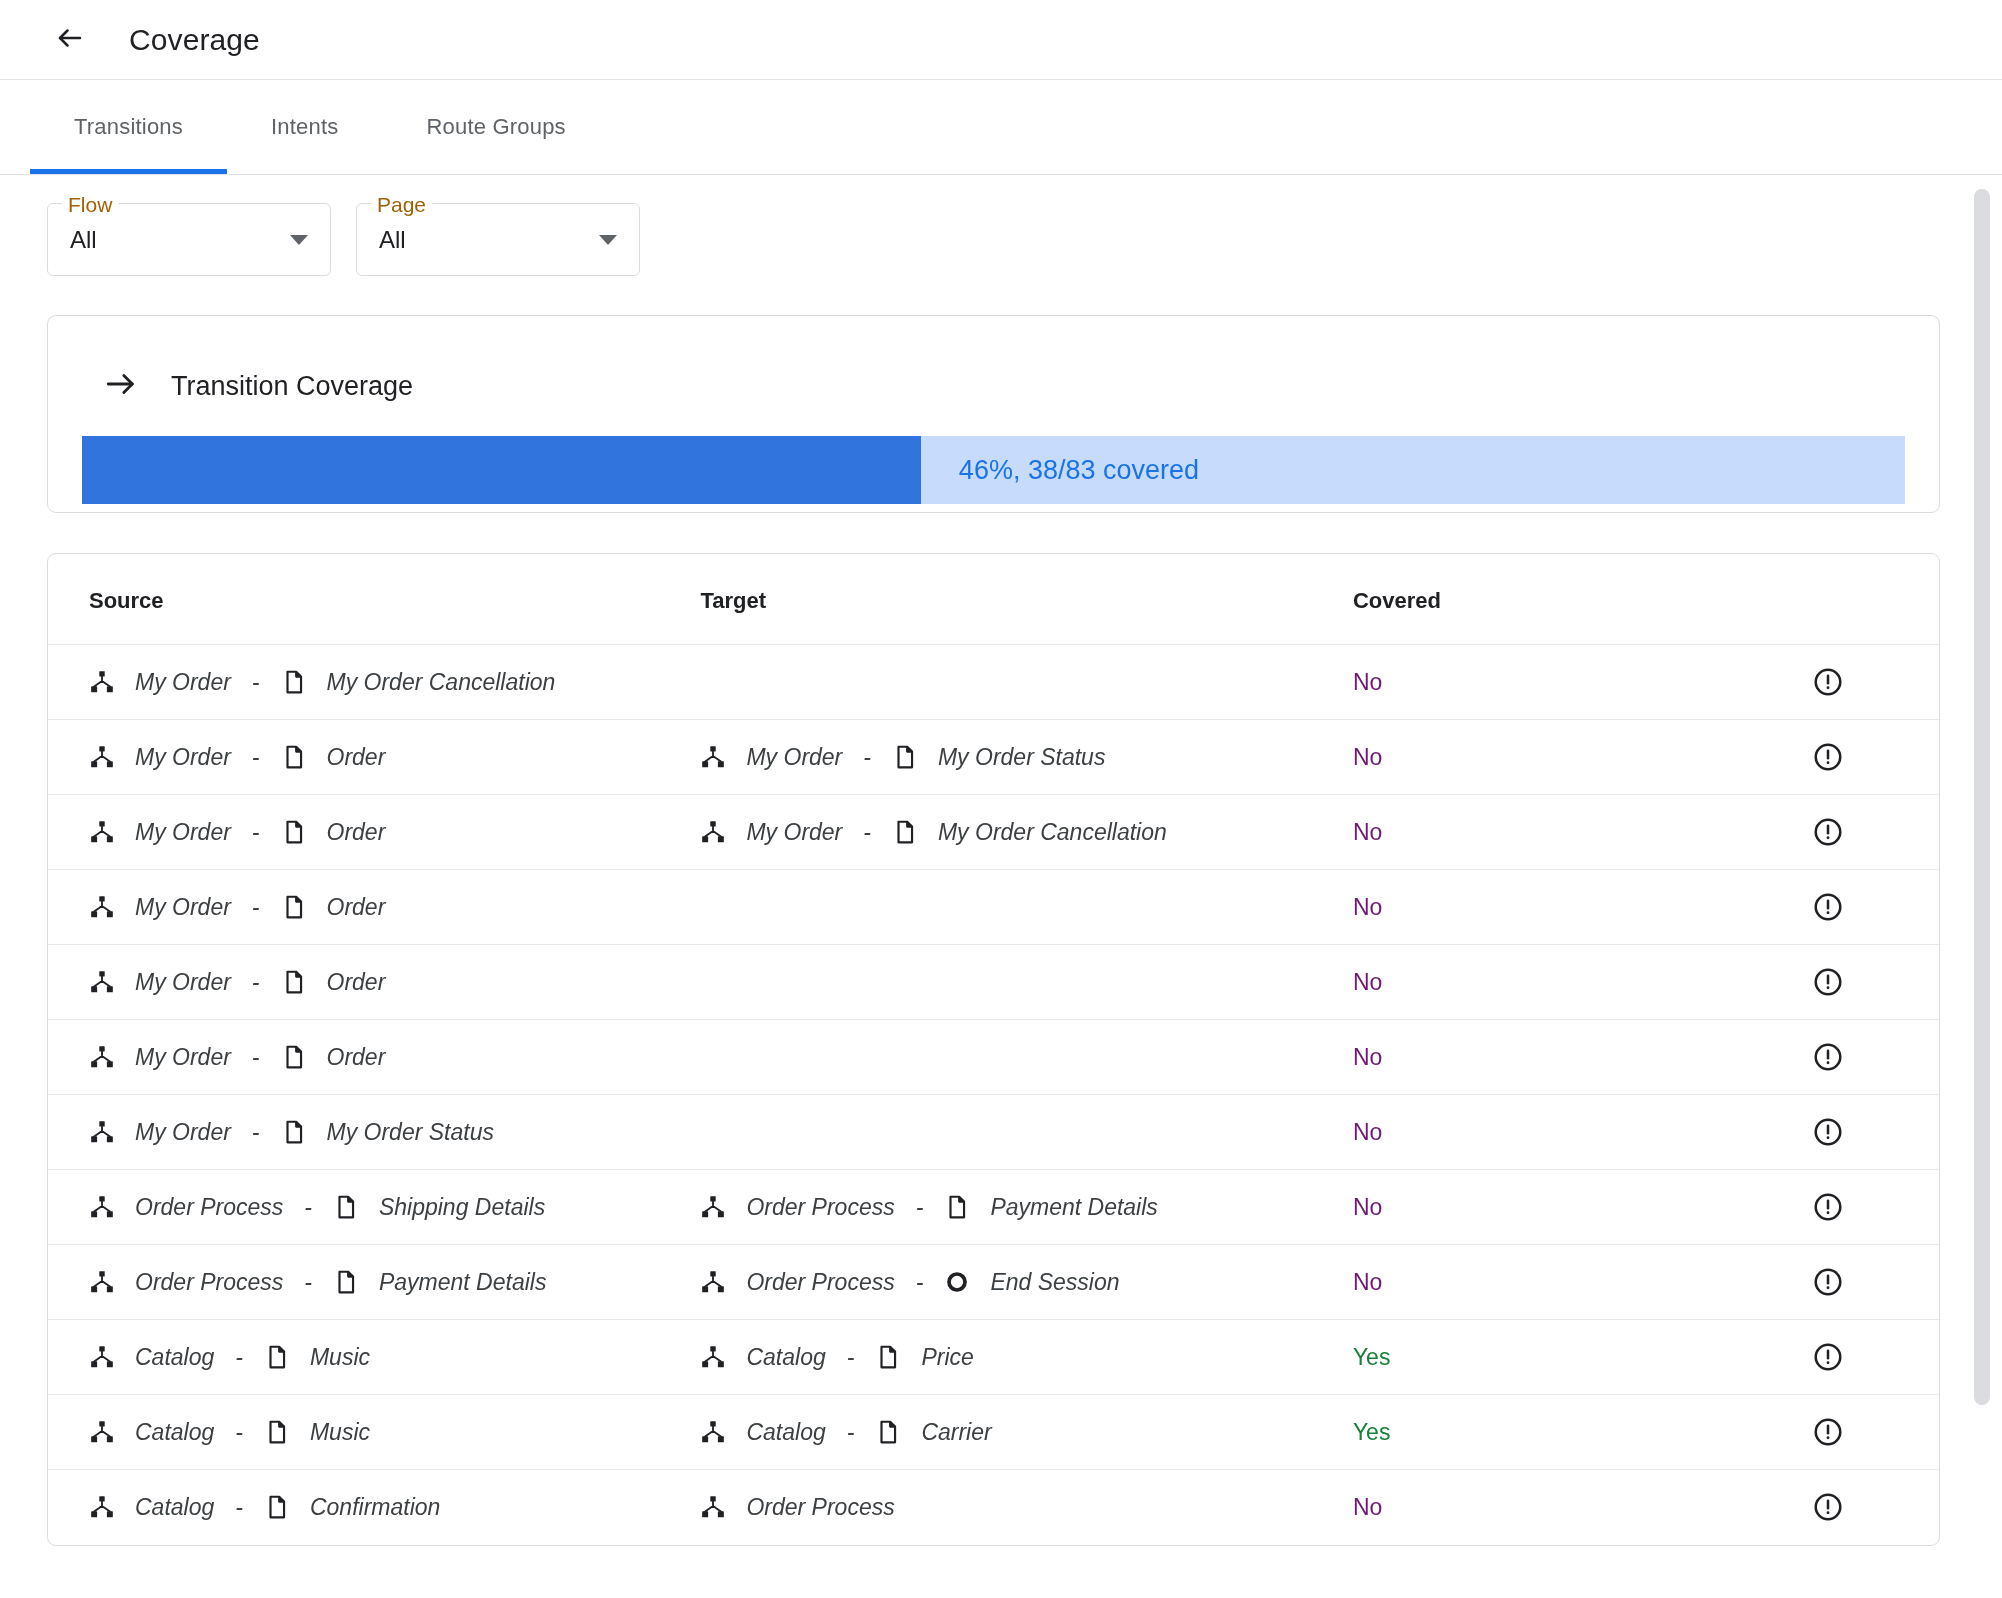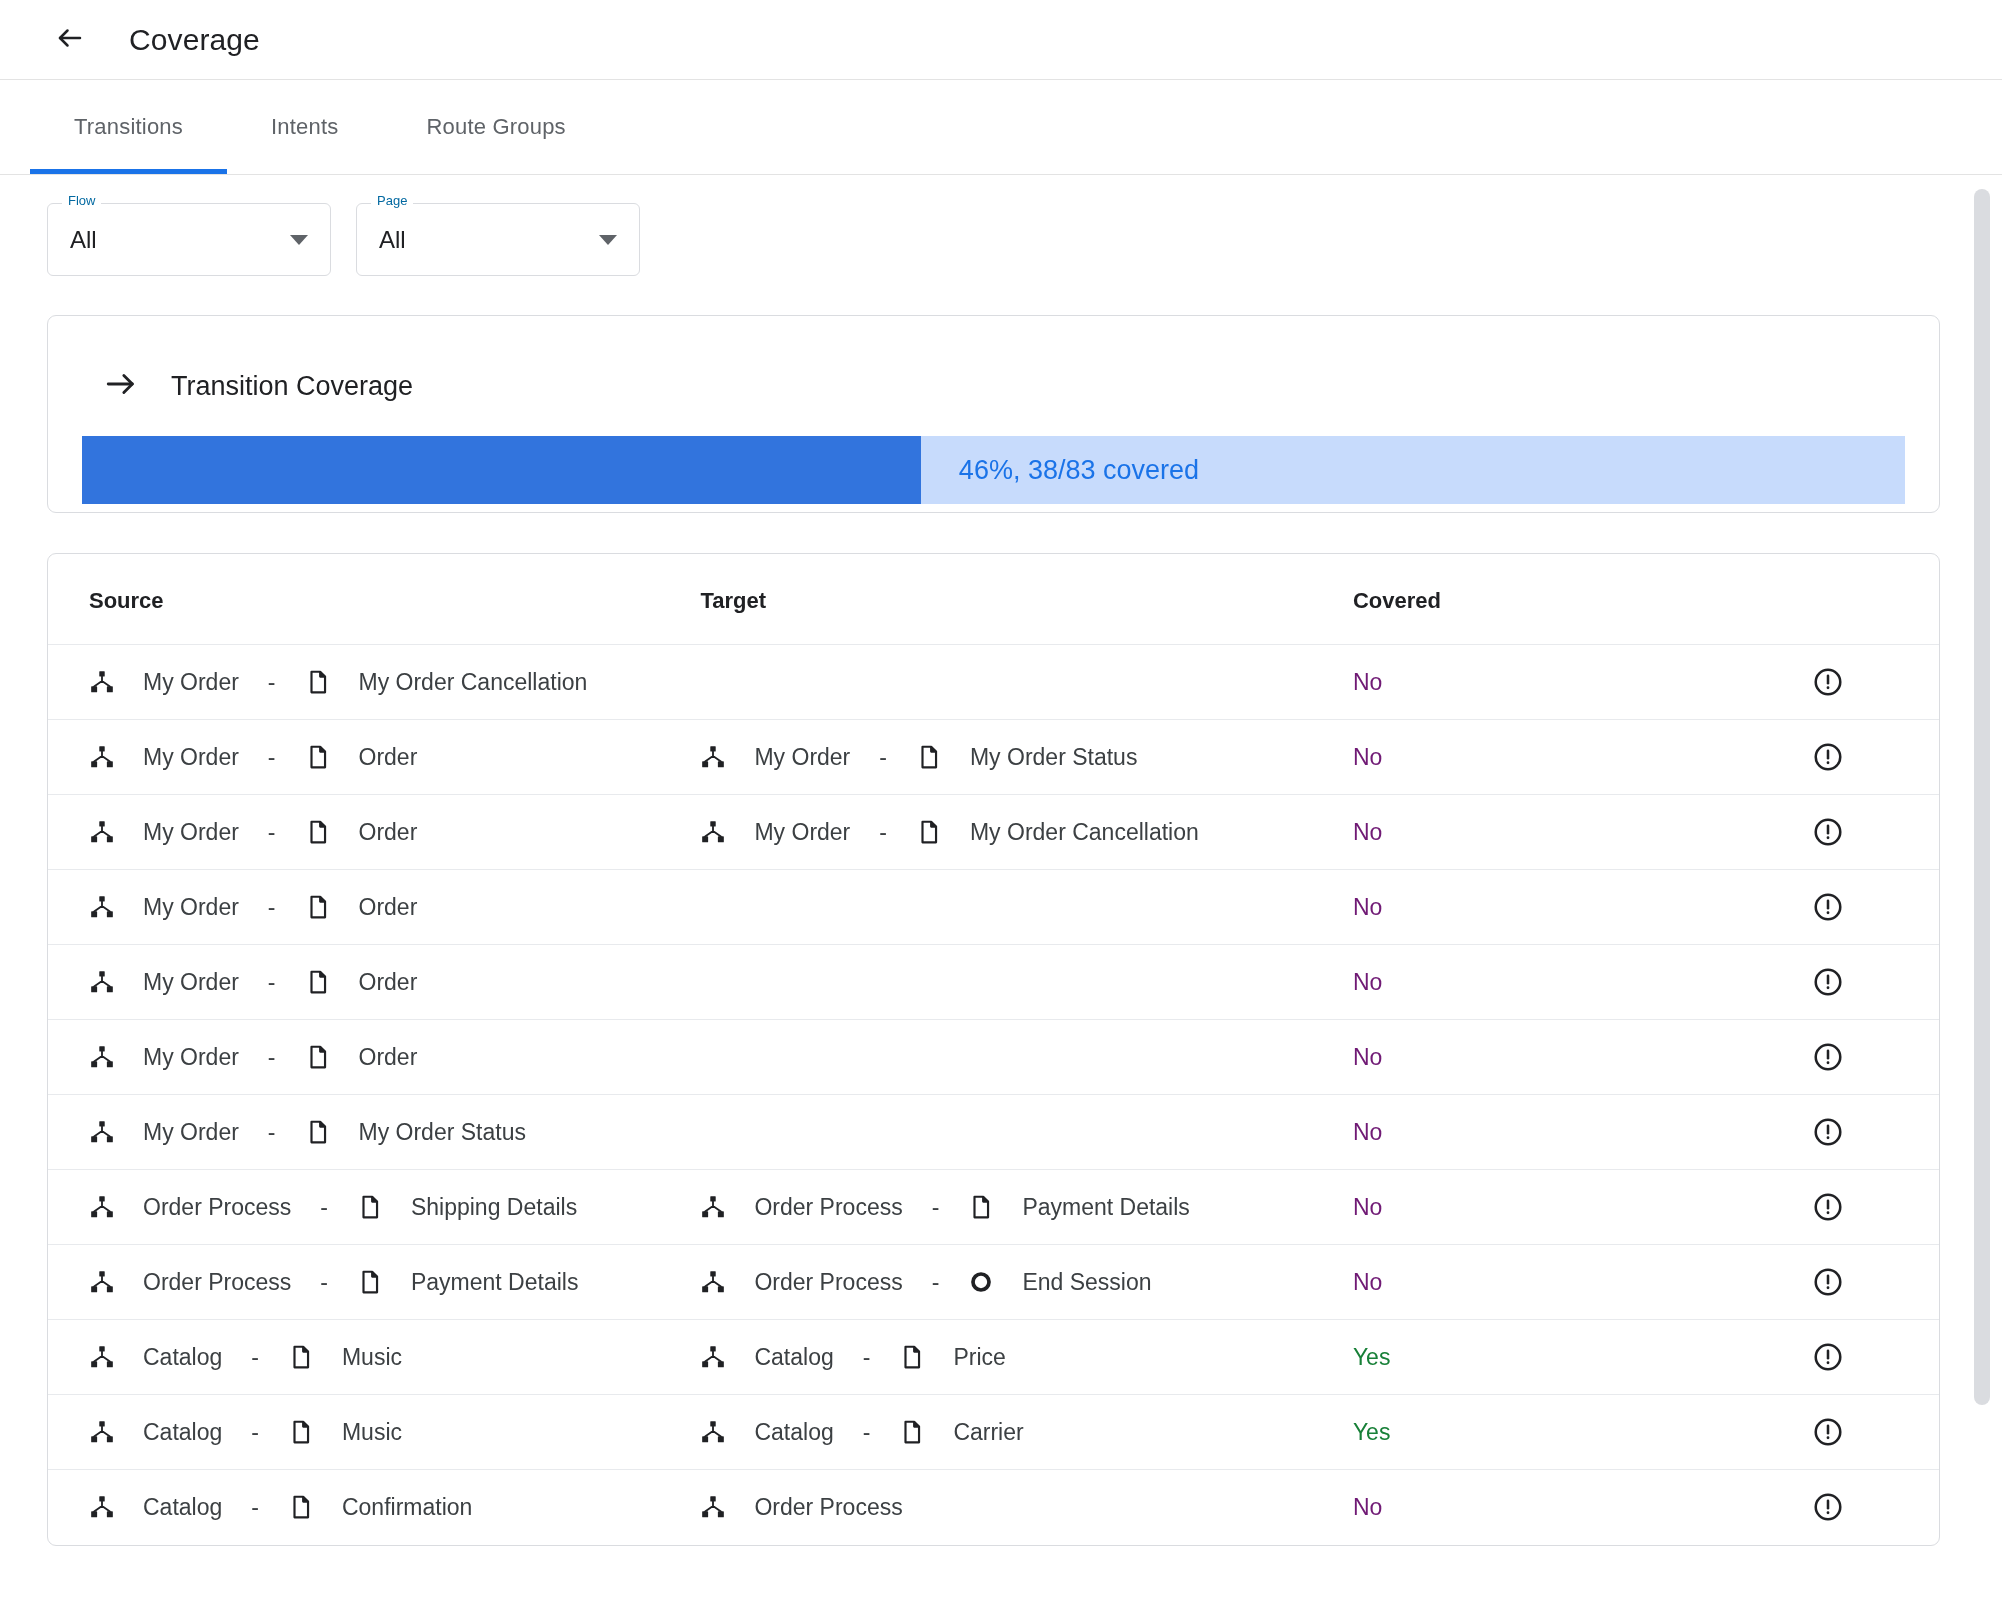--- a/index.html
+++ b/index.html
@@ -85,22 +85,22 @@
     border: 1px solid #dadce0;
     border-radius: 6px;
     background: #fff;
     cursor: pointer;
   }
   .select-label {
     position: absolute;
     top: -11px; left: 14px;
     background: #fff;
     padding: 0 6px;
-    font-size: 13px;
-    color: #0369a1;
+    font-size: 21px;
+    color: #a16207;
   }
   .select-value {
     position: absolute;
     left: 22px; top: 50%;
     transform: translateY(-50%);
     font-size: 24px;
     color: #202124;
   }
   .select-arrow {
     position: absolute;
@@ -188,22 +188,23 @@
     color: #3c4043;
   }
   tbody tr:last-child td { border-bottom: none; }
   td.cell-source { padding-left: 41px; }
   td.cell-covered { font-size: 23px; }
   td.cell-icon { text-align: center; }
 
   .ref {
     display: flex;
     align-items: center;
-    gap: 16px;
+    gap: 8px;
     white-space: nowrap;
+    font-style: italic;
   }
   .ref .ic { flex: none; display: inline-flex; align-items: center; }
   .ref .ic svg { width: 26px; height: 26px; }
   .ref .nm { margin-left: 12px; }
   .ref .dash { margin: 0 13px; color: #3c4043; }
 
   .covered-yes { color: #188038; }
   .covered-no  { color: #701a75; }
 
   .warn-icon svg { width: 32px; height: 32px; vertical-align: middle; }

